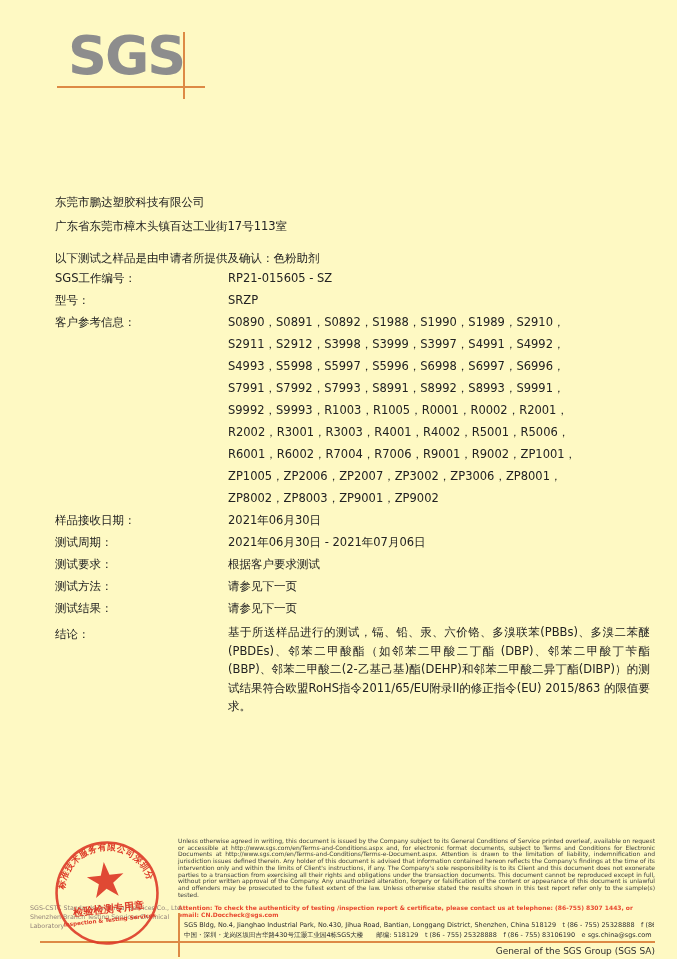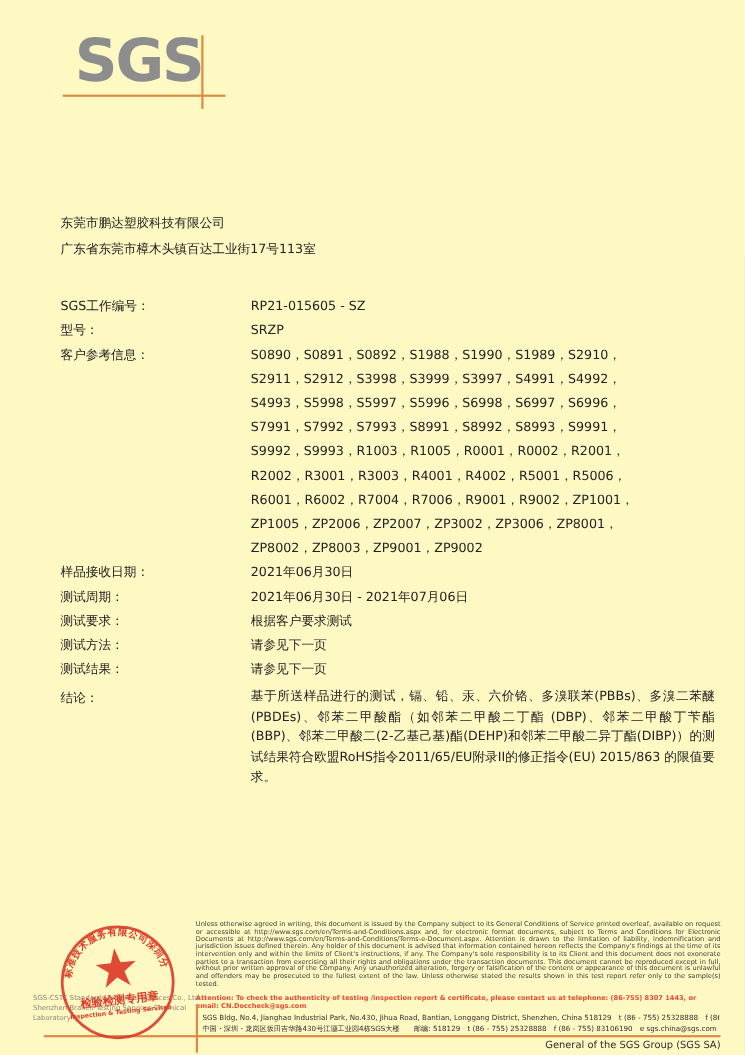--- a/index.html
+++ b/index.html
@@ -69,20 +69,21 @@
   <div class="logo-text">SGS</div>
   <div class="logo-hline"></div>
   <div class="logo-vline"></div>
 
 
   <div class="applicant">
     <div>东莞市鹏达塑胶科技有限公司</div>
     <div>广东省东莞市樟木头镇百达工业街17号113室</div>
   </div>
 
+  <div class="statement">以下测试之样品是由申请者所提供及确认：色粉助剂</div>
 
   <div class="fields">
 
     <div class="field-row">
       <div class="field-label">SGS工作编号：</div>
       <div class="field-value">RP21-015605 - SZ</div>
     </div>
 
     <div class="field-row">
       <div class="field-label">型号：</div>

